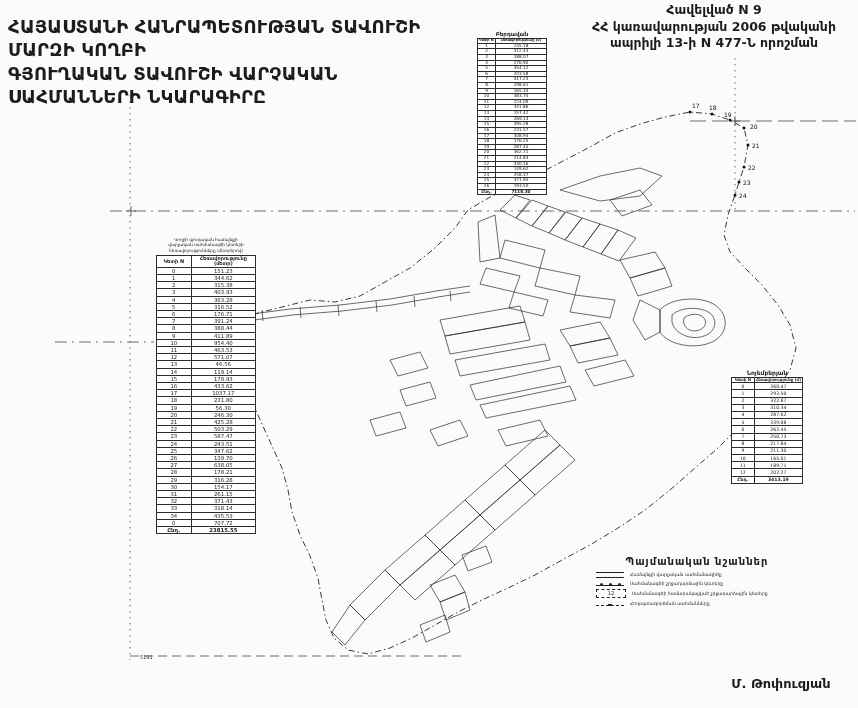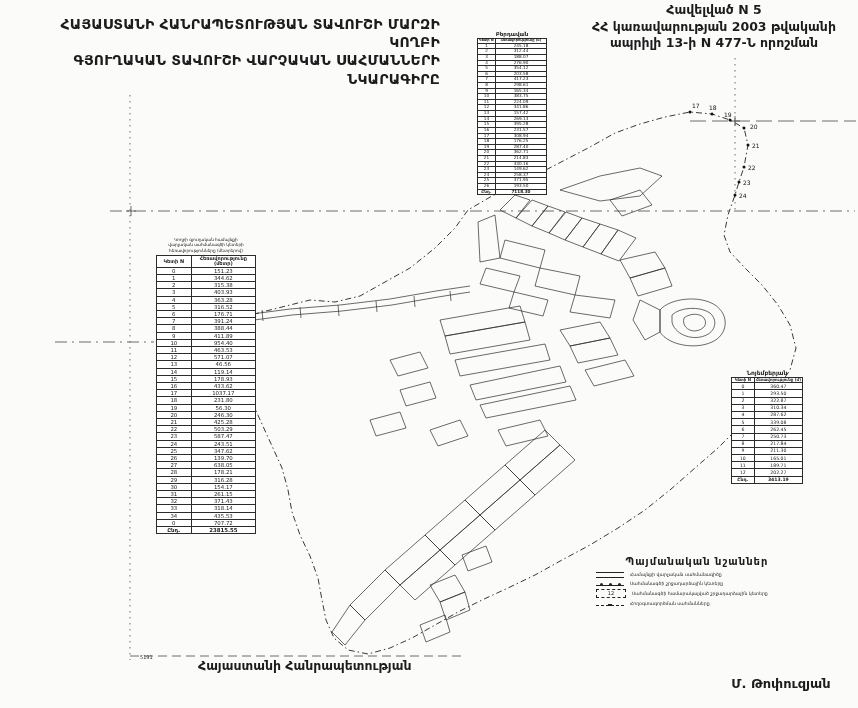--- a/index.html
+++ b/index.html
@@ -1,21 +1,21 @@
 <!DOCTYPE html>
 <html><head>
 <meta charset="utf-8">
 <style>
   html,body{margin:0;padding:0;}
   body{width:858px;height:708px;background:#fbfbfa;position:relative;overflow:hidden;
        font-family:"DejaVu Sans",sans-serif;color:#1c1c1c;}
   .abs{position:absolute;}
   
-  .doc-title{left:8px;top:15px;width:432px;text-align:right;font-weight:bold;
-             font-size:14px;line-height:1.3;letter-spacing:.2px;}
+  .doc-title{left:8px;top:15px;width:432px;text-align:left;font-weight:bold;
+             font-size:18px;line-height:1.3;letter-spacing:.2px;}
   .annex{left:572px;top:2px;width:284px;text-align:center;font-weight:bold;
          font-size:12.5px;line-height:1.32;}
   
   table{border-collapse:collapse;background:#fff;}
   td,th{border:1px solid #2b2b2b;padding:0 1px;text-align:center;vertical-align:middle;
         font-family:"DejaVu Sans",sans-serif;}
   .tbl-title{text-align:center;font-weight:bold;margin:0 0 1px 0;}
   .north-tbl-wrap{left:477px;top:31px;width:70px;z-index:2;}
   .north-tbl-wrap .tbl-title{font-size:5.5px;}
   .north-tbl th{font-size:3.6px;line-height:1.05;}
@@ -129,22 +129,22 @@
       M420,625 L445,615 L450,632 L426,642 Z M462,555 L486,546 L492,562 L468,571 Z"></path>
   </g>
 </svg>
 
 <div class="abs doc-title">
   <div>ՀԱՅԱՍՏԱՆԻ ՀԱՆՐԱՊԵՏՈՒԹՅԱՆ ՏԱՎՈՒՇԻ ՄԱՐԶԻ ԿՈՂԲԻ</div>
   <div>ԳՅՈՒՂԱԿԱՆ ՏԱՎՈՒՇԻ ՎԱՐՉԱԿԱՆ ՍԱՀՄԱՆՆԵՐԻ ՆԿԱՐԱԳԻՐԸ</div>
 </div>
 
 <div class="abs annex">
-  <div>Հավելված N 5</div>
-  <div>ՀՀ կառավարության 2003 թվականի</div>
+  <div>Հավելված N 9</div>
+  <div>ՀՀ կառավարության 2006 թվականի</div>
   <div>ապրիլի 13-ի N 477-Ն որոշման</div>
 </div>
 
 <div class="abs north-tbl-wrap">
   <div class="tbl-title">Բերդավան</div>
   <table class="north-tbl" style="width:100%">
     <thead>
       <tr>
         <th class="colN">Կետի N</th>
         <th>Հեռավորությունը (մ)</th>
@@ -513,17 +513,16 @@
     <span class="sym sym-2">12</span>
     <span class="legend-label">Սահմանագծի համարակալված շրջադարձային կետերը</span>
   </div>
   <div class="legend-item">
     <span class="sym sym-3"></span>
     <span class="legend-label">Հողօգտագործման սահմանները</span>
   </div>
 </div>
 
 <div class="abs footer-left">
-  <div>Հայաստանի Հանրապետության</div>
 </div>
 <div class="abs signature">Մ. Թոփուզյան</div>
 
 <div class="abs frame-label">5191</div>
 
 </body></html>

